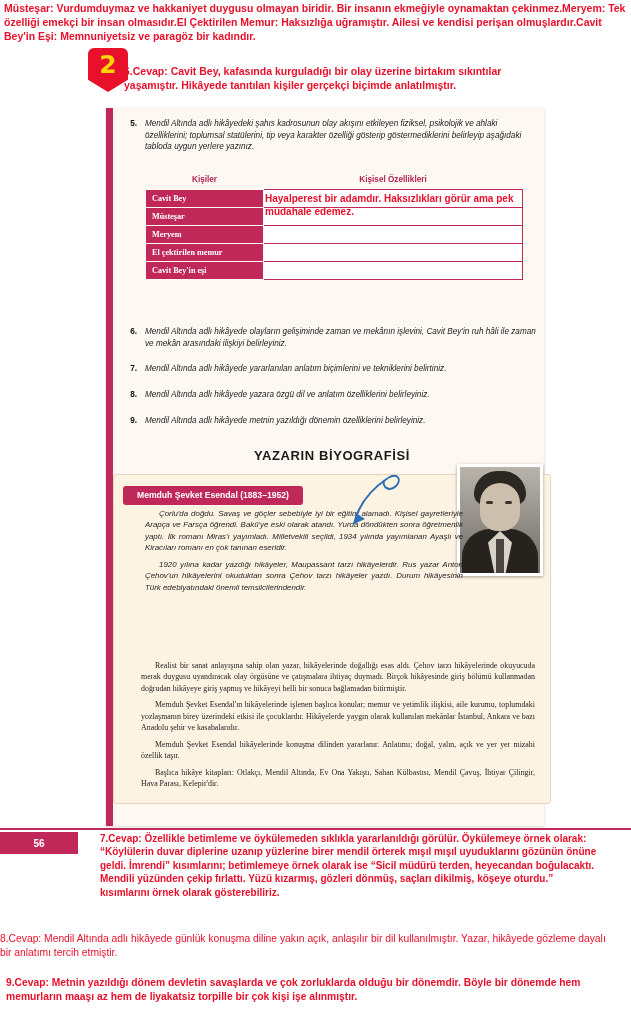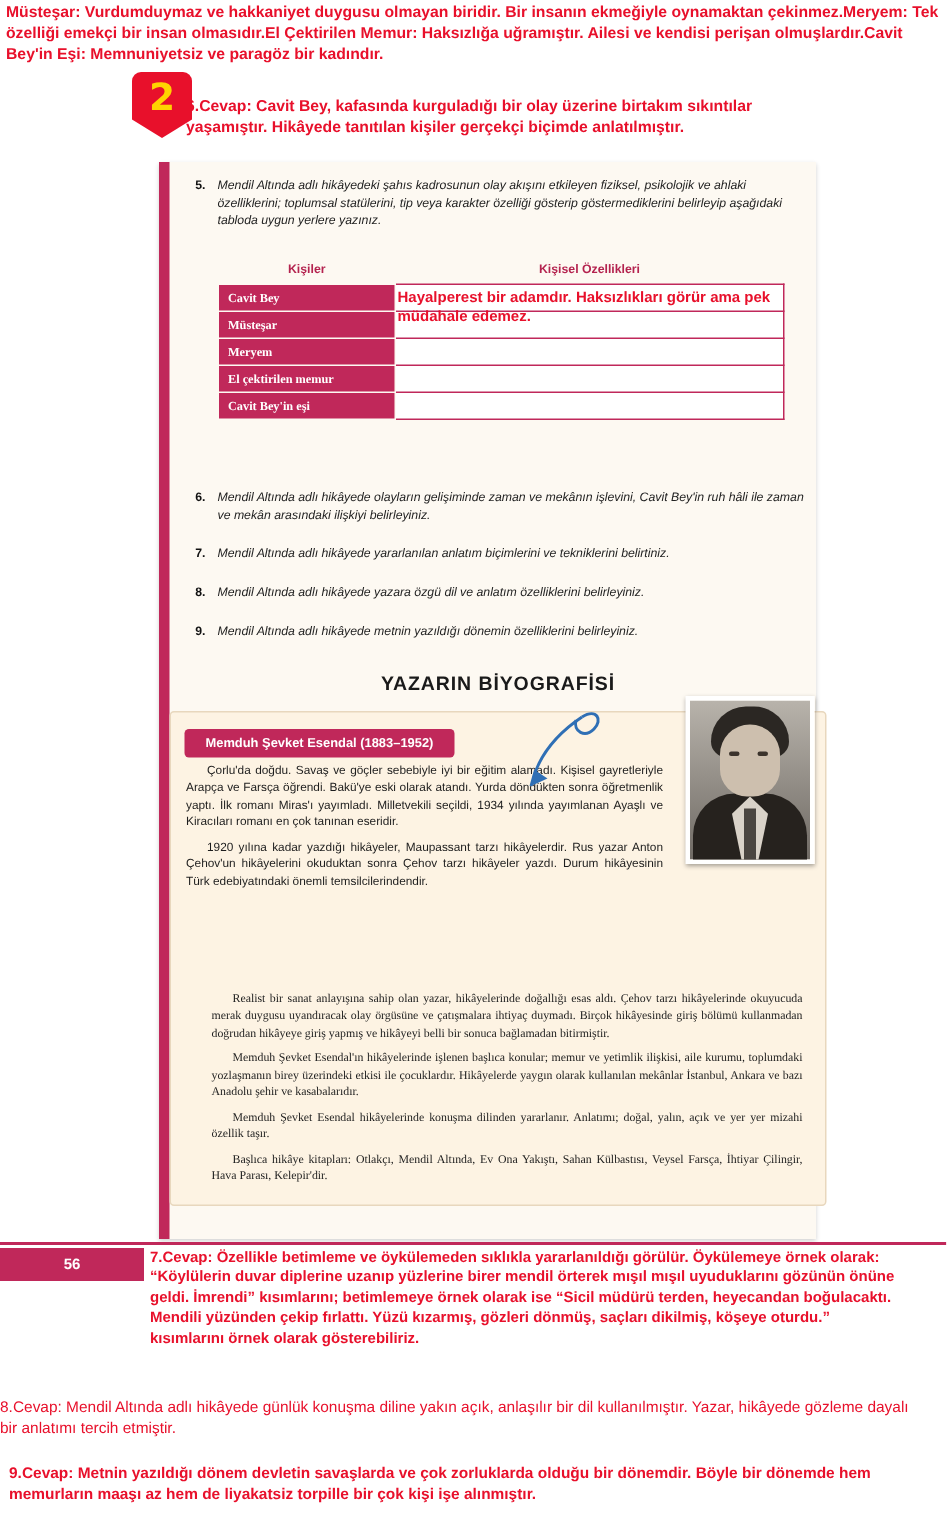--- a/index.html
+++ b/index.html
@@ -226,27 +226,28 @@
     position: absolute; left: 28px; top: 64px; width: 24px; height: 44px;
     background: #d9d2c8; clip-path: polygon(50% 0, 100% 26%, 72% 100%, 28% 100%, 0 26%);
   }
   .portrait .tie {
     position: absolute; left: 36px; top: 72px; width: 8px; height: 36px;
     background: #4a4540;
   }
 
   .bio-text {
     position: absolute;
-    left: 11px;
+    left: 32px;
     top: 400px;
     width: 318px;
     font-size: 7.9px;
     line-height: 1.45;
     color: #1d1d1d;
     text-align: justify;
+    font-style: italic;
   }
   .bio-text p { margin: 0 0 5px 0; text-indent: 14px; }
 
   .bio-text-wide {
     position: absolute;
     left: 16px;
     top: 552px;
     width: 406px;
     font-size: 7.9px;
     line-height: 1.45;
@@ -263,21 +264,21 @@
     width: 60px;
     height: 62px;
     z-index: 6;
   }
 
   
   .pagenum {
     position: absolute;
     left: 0px;
     top: 832px;
-    width: 96px;
+    width: 78px;
     height: 22px;
     background: #c0285a;
     color: #ffffff;
     font-size: 10px;
     font-weight: bold;
     display: flex;
     align-items: center;
     justify-content: center;
   }
   .pagenum-line {
@@ -411,21 +412,21 @@
 
       <div class="bio-text">
         <p>Çorlu'da doğdu. Savaş ve göçler sebebiyle iyi bir eğitim alamadı. Kişisel gayretleriyle Arapça ve Farsça öğrendi. Bakü'ye eski olarak atandı. Yurda döndükten sonra öğretmenlik yaptı. İlk romanı Miras'ı yayımladı. Milletvekili seçildi, 1934 yılında yayımlanan Ayaşlı ve Kiracıları romanı en çok tanınan eseridir.</p>
         <p>1920 yılına kadar yazdığı hikâyeler, Maupassant tarzı hikâyelerdir. Rus yazar Anton Çehov'un hikâyelerini okuduktan sonra Çehov tarzı hikâyeler yazdı. Durum hikâyesinin Türk edebiyatındaki önemli temsilcilerindendir.</p>
       </div>
 
       <div class="bio-text-wide">
         <p>Realist bir sanat anlayışına sahip olan yazar, hikâyelerinde doğallığı esas aldı. Çehov tarzı hikâyelerinde okuyucuda merak duygusu uyandıracak olay örgüsüne ve çatışmalara ihtiyaç duymadı. Birçok hikâyesinde giriş bölümü kullanmadan doğrudan hikâyeye giriş yapmış ve hikâyeyi belli bir sonuca bağlamadan bitirmiştir.</p>
         <p>Memduh Şevket Esendal'ın hikâyelerinde işlenen başlıca konular; memur ve yetimlik ilişkisi, aile kurumu, toplumdaki yozlaşmanın birey üzerindeki etkisi ile çocuklardır. Hikâyelerde yaygın olarak kullanılan mekânlar İstanbul, Ankara ve bazı Anadolu şehir ve kasabalarıdır.</p>
         <p>Memduh Şevket Esendal hikâyelerinde konuşma dilinden yararlanır. Anlatımı; doğal, yalın, açık ve yer yer mizahi özellik taşır.</p>
-        <p>Başlıca hikâye kitapları: Otlakçı, Mendil Altında, Ev Ona Yakıştı, Sahan Külbastısı, Veysel Farsça, İhtiyar Çilingir, Hava Parası, Kelepir'dir.</p>
+        <p>Başlıca hikâye kitapları: Otlakçı, Mendil Altında, Ev Ona Yakıştı, Sahan Külbastısı, Mendil Çavuş, İhtiyar Çilingir, Hava Parası, Kelepir'dir.</p>
       </div>
 
     </div>
   </div>
 
   <svg class="swirl" viewBox="0 0 60 62">
     <path d="M6 58 C 10 40, 22 24, 40 12" stroke="#2f6fb5" stroke-width="2" fill="none"></path>
     <path d="M40 12 C 50 6, 54 14, 48 20 C 42 26, 34 22, 36 14" stroke="#2f6fb5" stroke-width="2" fill="none"></path>
     <path d="M6 58 l 2 -11 l 9 6 z" fill="#2f6fb5"></path>
   </svg>

